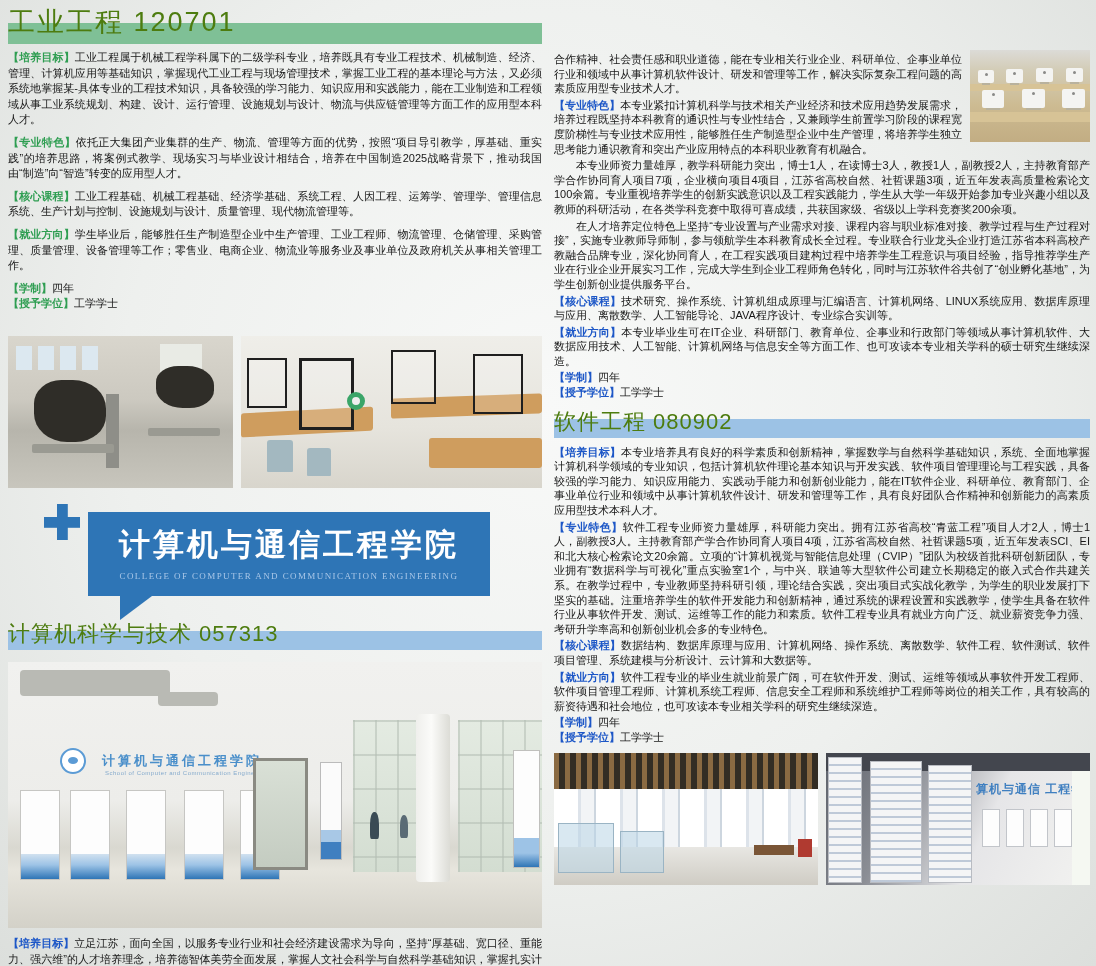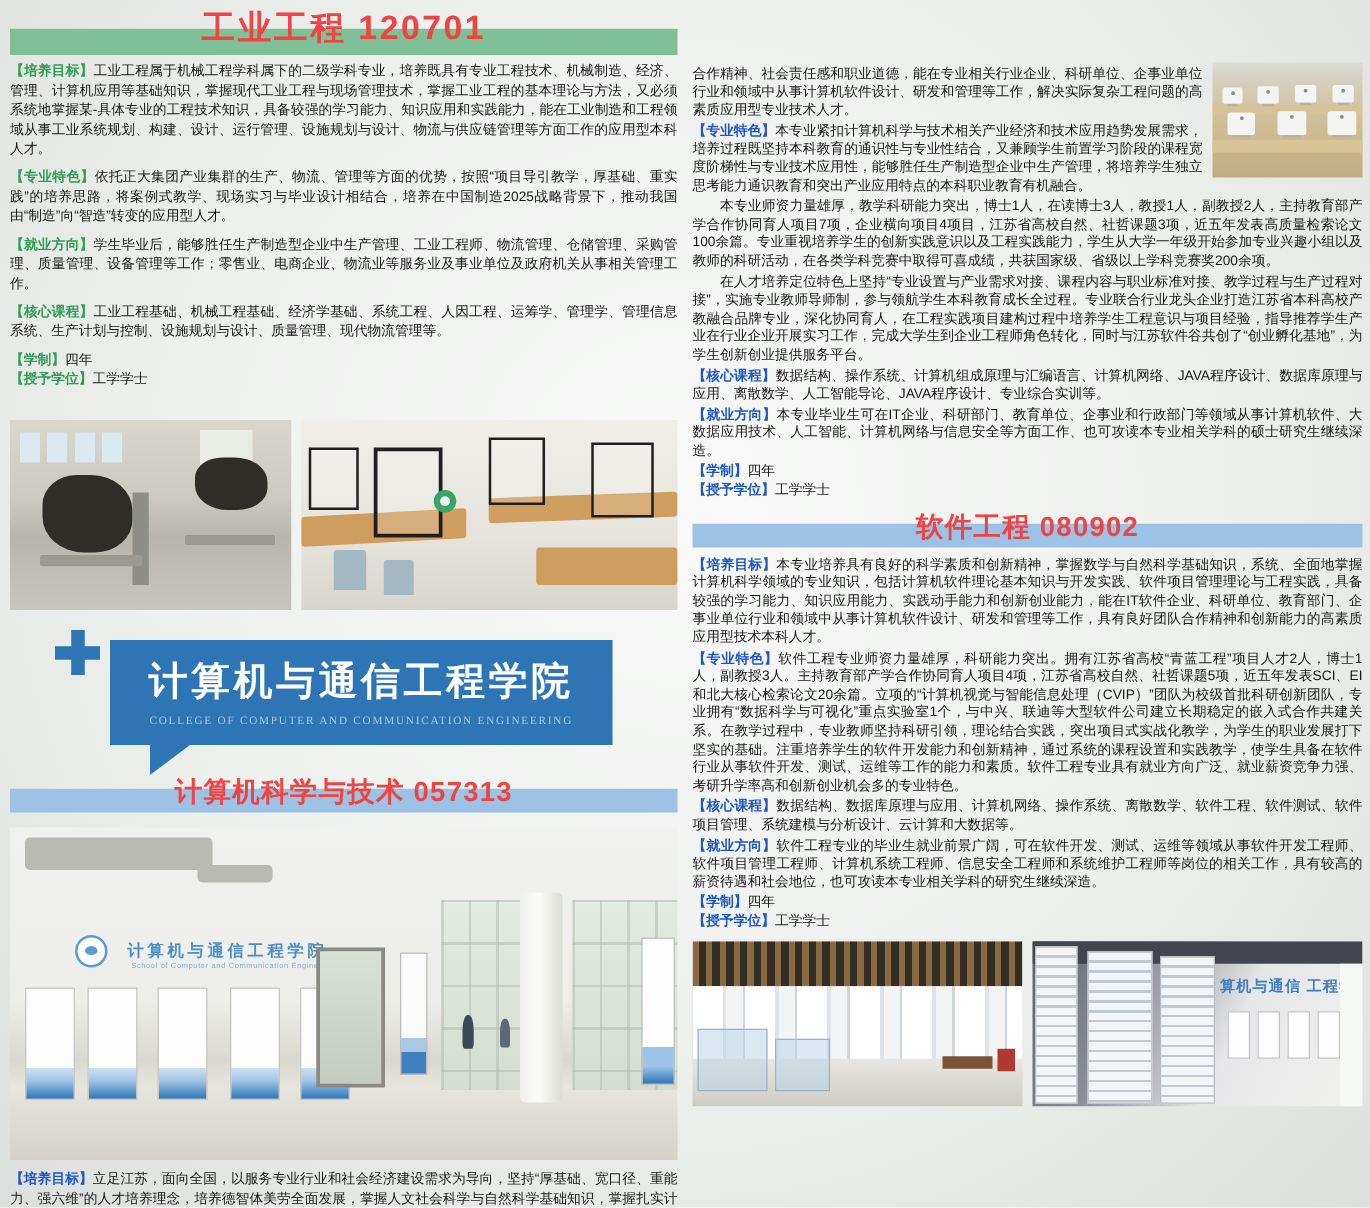--- a/index.html
+++ b/index.html
@@ -21,22 +21,22 @@
   .lb.g { color:#2f9e52; }
   .lb.b { color:#1d57c7; }
   .ind { text-indent:2em; }
 
   
   .title-block { position:relative; height:42px; margin-top:2px; }
   .title-block .bar { position:absolute; left:0; right:0; bottom:0; height:21px; }
   .title-block .bar.green { background:#7fc096; }
   .title-block .bar.blue  { background:#9cc2e5; }
   .title-block .ttl {
-    position:absolute; left:0; right:0; top:0; text-align:center;
-    font-weight:bold; font-size:27px; letter-spacing:2px; line-height:40px; color:#ef4444;
+    position:absolute; left:0; right:0; top:0; 
+    font-weight:normal; font-size:27px; letter-spacing:2px; line-height:40px; color:#4d7c0f;
   }
   .title-block.small { height:34px; margin-top:6px; }
   .title-block.small .bar { height:19px; bottom:2px; }
   .title-block.small .ttl { font-size:22px; line-height:32px; letter-spacing:1px; }
 
   .text-area { padding-top:6px; }
 
   
   .photo-row { display:flex; gap:8px; margin-top:24px; }
   .ph { position:relative; overflow:hidden; flex:none; }
@@ -137,22 +137,22 @@
 <div class="col col-left">
 
   <div class="title-block">
     <div class="bar green"></div>
     <div class="ttl">工业工程 120701</div>
   </div>
 
   <div class="text-area">
     <p><span class="lb g">【培养目标】</span><span>工业工程属于机械工程学科属下的二级学科专业，培养既具有专业工程技术、机械制造、经济、管理、计算机应用等基础知识，掌握现代工业工程与现场管理技术，掌握工业工程的基本理论与方法，又必须系统地掌握某-具体专业的工程技术知识，具备较强的学习能力、知识应用和实践能力，能在工业制造和工程领域从事工业系统规划、构建、设计、运行管理、设施规划与设计、物流与供应链管理等方面工作的应用型本科人才。</span></p>
     <p><span class="lb g">【专业特色】</span><span>依托正大集团产业集群的生产、物流、管理等方面的优势，按照“项目导引教学，厚基础、重实践”的培养思路，将案例式教学、现场实习与毕业设计相结合，培养在中国制造2025战略背景下，推动我国由“制造”向“智造”转变的应用型人才。</span></p>
+    <p><span class="lb g">【核心课程】</span><span>工业工程基础、机械工程基础、经济学基础、系统工程、人因工程、运筹学、管理学、管理信息系统、生产计划与控制、设施规划与设计、质量管理、现代物流管理等。</span></p>
     <p><span class="lb g">【就业方向】</span><span>学生毕业后，能够胜任生产制造型企业中生产管理、工业工程师、物流管理、仓储管理、采购管理、质量管理、设备管理等工作；零售业、电商企业、物流业等服务业及事业单位及政府机关从事相关管理工作。</span></p>
-    <p><span class="lb g">【核心课程】</span><span>工业工程基础、机械工程基础、经济学基础、系统工程、人因工程、运筹学、管理学、管理信息系统、生产计划与控制、设施规划与设计、质量管理、现代物流管理等。</span></p>
     <p class="meta"><span class="lb g">【学制】</span><span>四年</span></p>
     <p class="meta"><span class="lb g">【授予学位】</span><span>工学学士</span></p>
   </div>
 
   <div class="photo-row">
     <div class="ph ph-engine">
       <div class="wall-posters"></div>
       <div class="lab-window" style="left:152px;top:8px;width:42px;height:30px;"></div>
       <div class="engine-blob" style="left:26px;top:44px;width:72px;height:62px;"></div>
       <div class="engine-blob" style="left:148px;top:30px;width:58px;height:42px;"></div>
@@ -241,21 +241,21 @@
       <div class="imac" style="left:92px;top:39px;width:23px;height:19px;">
           <i></i>
         </div>
     </div>
     <p><span>合作精神、社会责任感和职业道德，能在专业相关行业企业、科研单位、企事业单位行业和领域中从事计算机软件设计、研发和管理等工作，解决实际复杂工程问题的高素质应用型专业技术人才。</span></p>
     <p><span class="lb b">【专业特色】</span><span>本专业紧扣计算机科学与技术相关产业经济和技术应用趋势发展需求，培养过程既坚持本科教育的通识性与专业性结合，又兼顾学生前置学习阶段的课程宽度阶梯性与专业技术应用性，能够胜任生产制造型企业中生产管理，将培养学生独立思考能力通识教育和突出产业应用特点的本科职业教育有机融合。</span></p>
   </div>
 
   <p class="ind"><span>本专业师资力量雄厚，教学科研能力突出，博士1人，在读博士3人，教授1人，副教授2人，主持教育部产学合作协同育人项目7项，企业横向项目4项目，江苏省高校自然、社哲课题3项，近五年发表高质量检索论文100余篇。专业重视培养学生的创新实践意识以及工程实践能力，学生从大学一年级开始参加专业兴趣小组以及教师的科研活动，在各类学科竞赛中取得可喜成绩，共获国家级、省级以上学科竞赛奖200余项。</span></p>
   <p class="ind"><span>在人才培养定位特色上坚持“专业设置与产业需求对接、课程内容与职业标准对接、教学过程与生产过程对接”，实施专业教师导师制，参与领航学生本科教育成长全过程。专业联合行业龙头企业打造江苏省本科高校产教融合品牌专业，深化协同育人，在工程实践项目建构过程中培养学生工程意识与项目经验，指导推荐学生产业在行业企业开展实习工作，完成大学生到企业工程师角色转化，同时与江苏软件谷共创了“创业孵化基地”，为学生创新创业提供服务平台。</span></p>
-  <p><span class="lb b">【核心课程】</span><span>数据结构、操作系统、计算机组成原理与汇编语言、计算机网络、JAVA程序设计、数据库原理与应用、离散数学、人工智能导论、JAVA程序设计、专业综合实训等。</span></p>
+  <p><span class="lb b">【核心课程】</span><span>技术研究、操作系统、计算机组成原理与汇编语言、计算机网络、LINUX系统应用、数据库原理与应用、离散数学、人工智能导论、JAVA程序设计、专业综合实训等。</span></p>
   <p><span class="lb b">【就业方向】</span><span>本专业毕业生可在IT企业、科研部门、教育单位、企事业和行政部门等领域从事计算机软件、大数据应用技术、人工智能、计算机网络与信息安全等方面工作、也可攻读本专业相关学科的硕士研究生继续深造。</span></p>
   <p class="meta"><span class="lb b">【学制】</span><span>四年</span></p>
   <p class="meta"><span class="lb b">【授予学位】</span><span>工学学士</span></p>
 
   <div class="title-block small">
     <div class="bar blue"></div>
     <div class="ttl">软件工程 080902</div>
   </div>
 
   <div style="padding-top:5px;">

